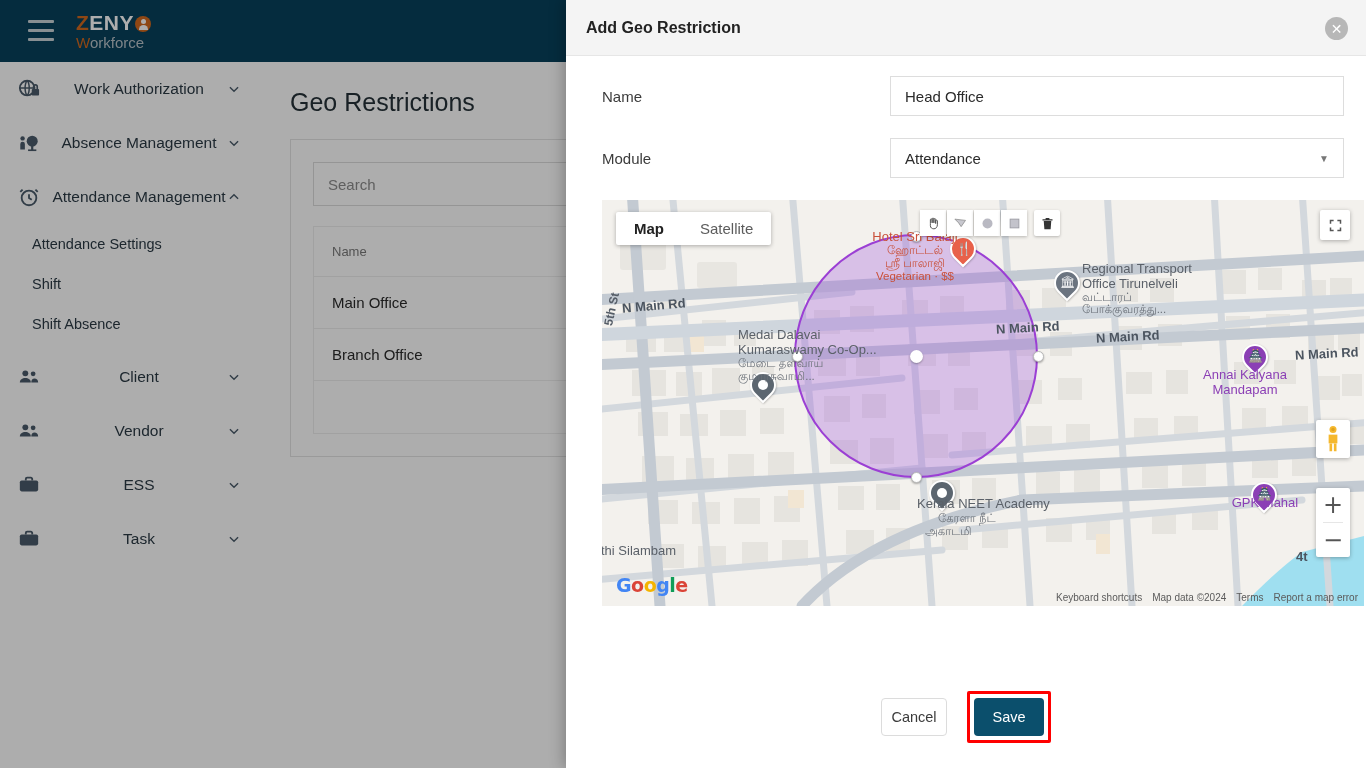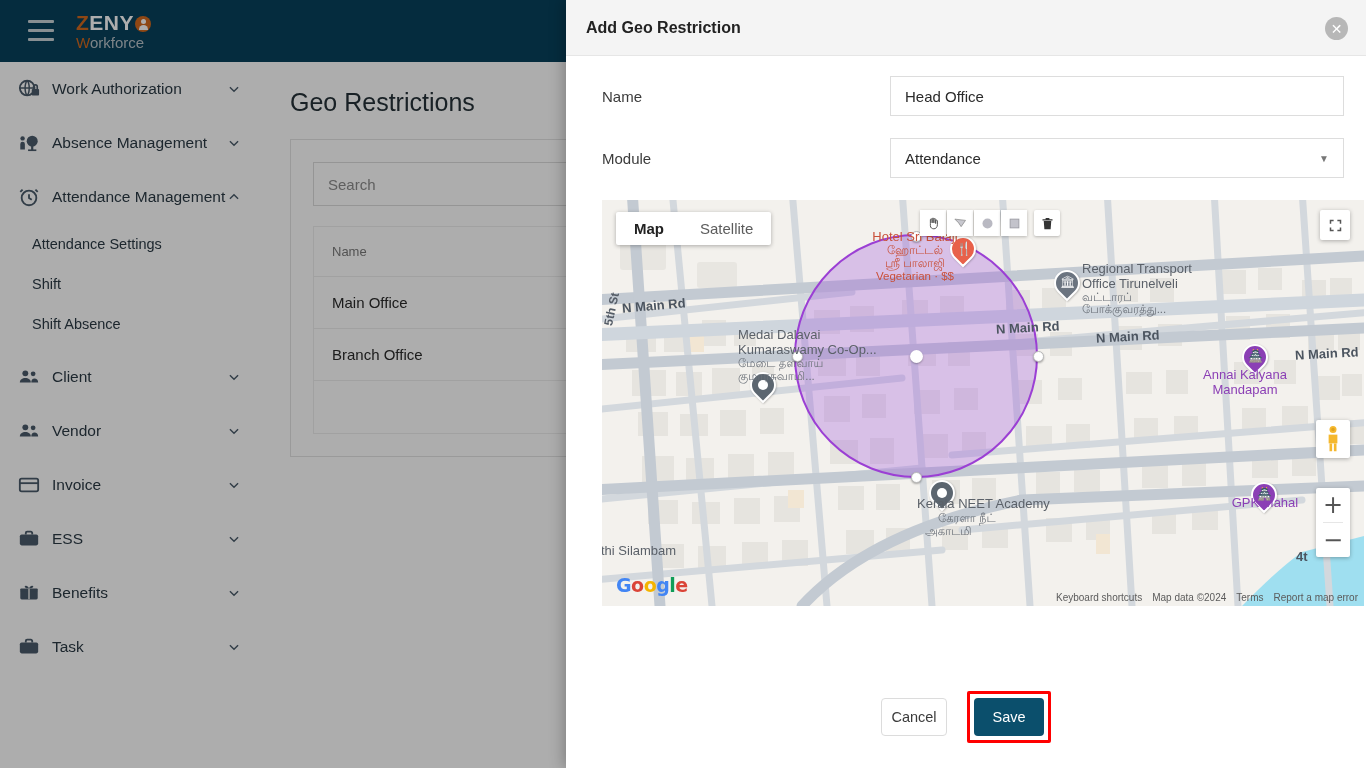--- a/index.html
+++ b/index.html
@@ -48,21 +48,21 @@
 
   .sidebar {
     position: absolute; left: 0; top: 62px; width: 256px; height: 706px;
     background: #ffffff; overflow: hidden;
   }
   .nav-item {
     position: relative; display: flex; align-items: center;
     height: 54px; padding: 0 14px 0 18px; cursor: pointer;
   }
   .nav-ico { width: 34px; flex: 0 0 34px; color: #4a5b6a; display: flex; align-items: center; }
-  .nav-label { flex: 1; font-size: 15.5px; color: #2b3a45; }
+  .nav-label { flex: 1; font-size: 15.5px; color: #2b3a45; text-align: center; }
   .nav-chev { width: 16px; color: #4a5b6a; display: flex; align-items: center; justify-content: center; }
   .sub-item {
     height: 40px; display: flex; align-items: center;
     padding-left: 32px; font-size: 14.5px; color: #2b3a45; cursor: pointer;
   }
   .nav-gap { height: 6px; }
 
   .sb-track {
     position: absolute; right: 2px; top: 62px; width: 14px; height: 706px;
     background: #f1f1f1;
@@ -364,66 +364,36 @@
           </svg>
         </span>
         <span class="nav-label">Vendor</span>
         <span class="nav-chev">
           <svg width="14" height="14" viewBox="0 0 24 24" fill="none" stroke="#4a5b6a" stroke-width="2.4">
               <path d="M5 9l7 7 7-7"></path>
             </svg>
         </span>
       </div>
 
-      <div class="nav-item">
-        <span class="nav-ico">
-          <svg width="22" height="22" viewBox="0 0 24 24" fill="none" stroke="#4a5b6a" stroke-width="2">
-            <rect x="2" y="5" width="20" height="14" rx="2"></rect>
-              <path d="M2 10h20"></path>
-          </svg>
-        </span>
-        <span class="nav-label">Invoice</span>
-        <span class="nav-chev">
-          <svg width="14" height="14" viewBox="0 0 24 24" fill="none" stroke="#4a5b6a" stroke-width="2.4">
-              <path d="M5 9l7 7 7-7"></path>
-            </svg>
-        </span>
-      </div>
 
       <div class="nav-item">
         <span class="nav-ico">
           <svg width="22" height="22" viewBox="0 0 24 24" fill="#4a5b6a">
             <rect x="2" y="7" width="20" height="12" rx="2"></rect>
             <path d="M8.5 7V5.5a1.5 1.5 0 011.5-1.5h4a1.5 1.5 0 011.5 1.5V7" fill="none" stroke="#4a5b6a" stroke-width="2"></path>
           </svg>
         </span>
         <span class="nav-label">ESS</span>
         <span class="nav-chev">
           <svg width="14" height="14" viewBox="0 0 24 24" fill="none" stroke="#4a5b6a" stroke-width="2.4">
               <path d="M5 9l7 7 7-7"></path>
             </svg>
         </span>
       </div>
 
-      <div class="nav-item">
-        <span class="nav-ico">
-          <svg width="22" height="22" viewBox="0 0 24 24" fill="#4a5b6a">
-            <rect x="2.5" y="9" width="19" height="10" rx="1.5"></rect>
-            <rect x="2.5" y="7" width="19" height="3.5" rx="1"></rect>
-            <path d="M12 7c-1-2.5-3-3.5-4.2-2.6C6.6 5.3 7.6 7 12 7zM12 7c1-2.5 3-3.5 4.2-2.6C17.4 5.3 16.4 7 12 7z"></path>
-            <rect x="10.9" y="7" width="2.2" height="12" fill="#c0c4c8"></rect>
-          </svg>
-        </span>
-        <span class="nav-label">Benefits</span>
-        <span class="nav-chev">
-          <svg width="14" height="14" viewBox="0 0 24 24" fill="none" stroke="#4a5b6a" stroke-width="2.4">
-              <path d="M5 9l7 7 7-7"></path>
-            </svg>
-        </span>
-      </div>
 
       <div class="nav-item">
         <span class="nav-ico">
           <svg width="22" height="22" viewBox="0 0 24 24" fill="#4a5b6a">
             <rect x="2" y="7" width="20" height="12" rx="2"></rect>
             <path d="M8.5 7V5.5a1.5 1.5 0 011.5-1.5h4a1.5 1.5 0 011.5 1.5V7" fill="none" stroke="#4a5b6a" stroke-width="2"></path>
           </svg>
         </span>
         <span class="nav-label">Task</span>
         <span class="nav-chev">

